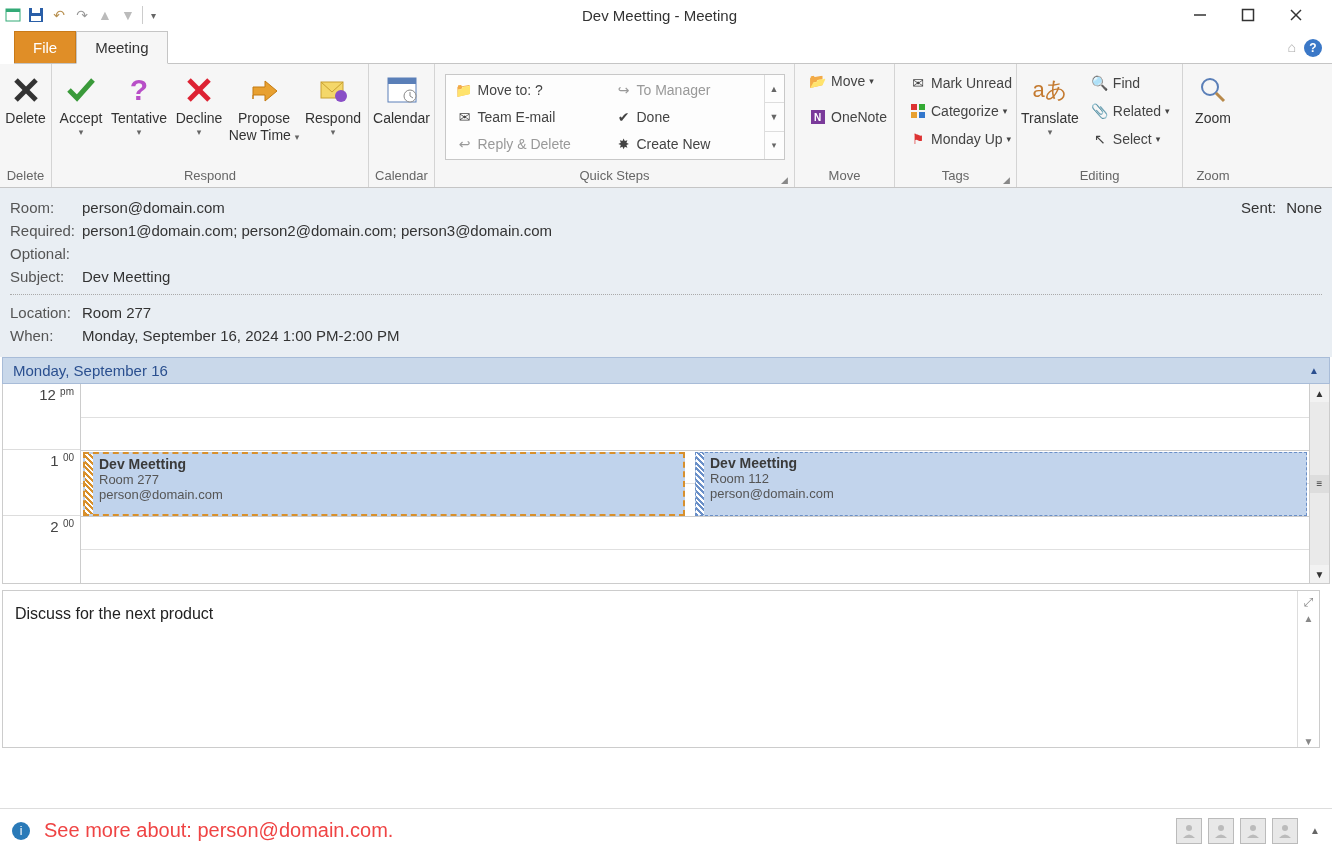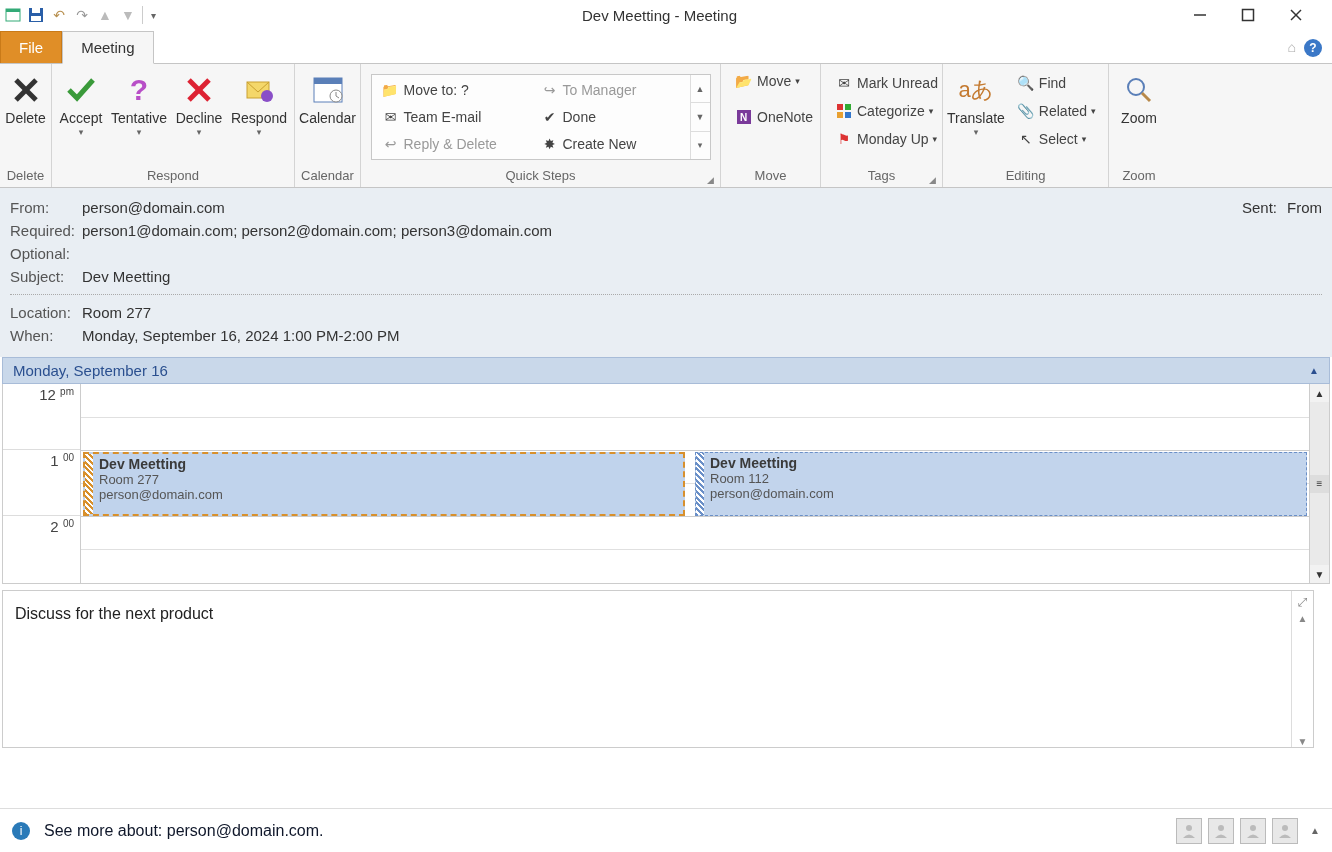--- a/index.html
+++ b/index.html
@@ -7,21 +7,21 @@
 
 
 .titlebar { height: 30px; display: flex; align-items: center; position: relative; }
 .qat { display: flex; align-items: center; gap: 5px; padding-left: 4px; }
 .qat-icon { width: 18px; height: 18px; display: flex; align-items: center; justify-content: center; font-size: 14px; color: #4a6; cursor: pointer; }
 .title-center { position: absolute; left: 0; right: 13px; text-align: center; font-size: 15px; color: #333; pointer-events: none; }
 .win-controls { position: absolute; right: 0; top: 0; display: flex; gap: 24px; padding-right: 24px; height: 30px; align-items: center; }
 .win-btn { width: 24px; height: 24px; display: flex; align-items: center; justify-content: center; cursor: pointer; }
 
 
-.tabs-row { height: 34px; display: flex; align-items: flex-end; border-bottom: 1px solid #c5c5c5; position: relative; }
+.tabs-row { height: 34px; display: flex; align-items: flex-end; border-bottom: 1px solid #c5c5c5; position: relative; margin-left: 14px; }
 .tab { padding: 7px 18px; font-size: 15px; cursor: pointer; border: 1px solid transparent; border-bottom: none; }
 .tab.file { background: #e08e27; color: #fff; border-color: #c97a18; }
 .tab.active { background: #f6f6f6; border-color: #c5c5c5; border-bottom: 1px solid #f6f6f6; margin-bottom: -1px; }
 .tabs-right { position: absolute; right: 10px; bottom: 6px; display: flex; gap: 8px; }
 .help-icon { width: 18px; height: 18px; border-radius: 50%; background: #3b78c7; color: #fff; font-size: 12px; font-weight: bold; display: flex; align-items: center; justify-content: center; }
 
 
 .ribbon { height: 124px; background: #f6f6f6; border-bottom: 1px solid #c5c5c5; display: flex; }
 .ribbon-group { border-right: 1px solid #d4d4d4; display: flex; flex-direction: column; padding: 4px 4px 0 4px; }
 .ribbon-group-body { flex: 1; display: flex; align-items: flex-start; gap: 2px; }
@@ -60,21 +60,21 @@
 .event.current { border: 2px dashed #d8902c; background: #c0d3ec; }
 .event .etitle { font-weight: 600; color: #3a3a3a; }
 .event .eline { color: #555; font-size: 13px; }
 .event-handle-l { position:absolute; left:0; top:0; bottom:0; width:8px; background: repeating-linear-gradient(45deg,#d8902c,#d8902c 2px,#fff 2px,#fff 4px);}
 .event-handle-l.blue { background: repeating-linear-gradient(45deg,#6a8fc7,#6a8fc7 2px,#fff 2px,#fff 4px);}
 .cal-scroll { width: 20px; border-left: 1px solid #ccc; background: #f2f2f2; display: flex; flex-direction: column; }
 .cal-scroll div { flex: 0 0 18px; display: flex; align-items: center; justify-content: center; font-size: 10px; cursor: pointer; }
 .cal-scroll .track { flex: 1; background: #eaeaea; }
 
 
-.body-area { border: 1px solid #ccc; margin: 6px 18px 0 2px; height: 158px; display: flex; }
+.body-area { border: 1px solid #ccc; margin: 6px 12px 0 2px; height: 158px; display: flex; }
 .body-text { flex: 1; padding: 14px 12px; font-size: 16px; color: #222; }
 .body-side { width: 22px; border-left: 1px solid #ddd; display: flex; flex-direction: column; align-items: center; gap: 4px; padding-top: 4px; }
 
 
 .statusbar { position: absolute; bottom: 0; left: 0; right: 0; height: 44px; display: flex; align-items: center; padding: 0 12px; border-top: 1px solid #ddd; background: #fff; }
 .status-info { width: 18px; height: 18px; border-radius: 50%; background: #2a7ab8; color: #fff; font-size: 12px; display: flex; align-items: center; justify-content: center; margin-right: 14px; }
 .pres-icons { margin-left: auto; display: flex; gap: 6px; align-items: center; }
 .pres { width: 26px; height: 26px; border: 1px solid #bbb; background: #e8e8e8; display: flex; align-items: center; justify-content: center; color: #999; }
 svg { display: block; }
 </style>
@@ -167,20 +167,28 @@
       </div>
       <div class="big-btn" style="width:54px">
         <span class="ico">
             <svg width="30" height="30">
               <line x1="5" y1="5" x2="25" y2="25" stroke="#d23" stroke-width="5"></line>
               <line x1="25" y1="5" x2="5" y2="25" stroke="#d23" stroke-width="5"></line>
             </svg>
           </span>
         <span class="lbl">Decline</span>
           <span class="caret">▾</span>
+      </div>
+      <div class="big-btn" style="width:72px">
+        <span class="ico">
+            <svg width="30" height="30">
+              <path d="M4 24 L4 12 L16 12 L16 6 L28 16 L16 26 L16 20 L4 20 Z" fill="#e8a030" stroke="#c47a10"></path>
+            </svg>
+          </span>
+        <span class="lbl"><span>Propose</span><br><span>New Time</span> <span class="caret">▾</span></span>
       </div>
       <div class="big-btn" style="width:62px">
         <span class="ico">
             <svg width="32" height="32">
               <rect x="4" y="8" width="22" height="16" fill="#f4d76a" stroke="#c9a030"></rect>
               <polyline points="4,8 15,18 26,8" fill="none" stroke="#c9a030"></polyline>
               <circle cx="24" cy="22" r="6" fill="#8a4fc7"></circle>
             </svg>
           </span>
         <span class="lbl">Respond</span>
@@ -338,25 +346,25 @@
           </span>
         <span class="lbl">Zoom</span>
       </div>
     </div>
     <div class="ribbon-group-label">Zoom</div>
   </div>
 </div>
 
 <div class="info-area">
   <div class="info-row">
-    <span class="info-label">From:</span>
+    <span class="info-label">Room:</span>
     <span>person@domain.com</span>
     <span class="info-right">
       <span>Sent:</span>
-      <span>From</span>
+      <span>None</span>
     </span>
   </div>
   <div class="info-row">
     <span class="info-label">Required:</span>
     <span>person1@domain.com;  person2@domain.com;  person3@domain.com</span>
   </div>
   <div class="info-row">
     <span class="info-label">Optional:</span>
   </div>
   <div class="info-row">
@@ -419,21 +427,21 @@
   <div class="body-side">
     <span style="font-size:12px;color:#888">⤢</span>
     <span style="font-size:10px;color:#888">▲</span>
     <span style="flex:1"></span>
     <span style="font-size:10px;color:#888">▼</span>
   </div>
 </div>
 
 <div class="statusbar">
   <span class="status-info">i</span>
-  <span style="font-size:16px;color:#0f172a">See more about: person@domain.com.</span>
+  <span style="font-size:20px;color:#ef4444">See more about: person@domain.com.</span>
   <div class="pres-icons">
     <div class="pres">
         <svg width="16" height="16">
           <circle cx="8" cy="5" r="3" fill="#bbb"></circle>
           <path d="M2 15 Q8 8 14 15" fill="#bbb"></path>
         </svg>
       </div>
     <div class="pres">
         <svg width="16" height="16">
           <circle cx="8" cy="5" r="3" fill="#bbb"></circle>

